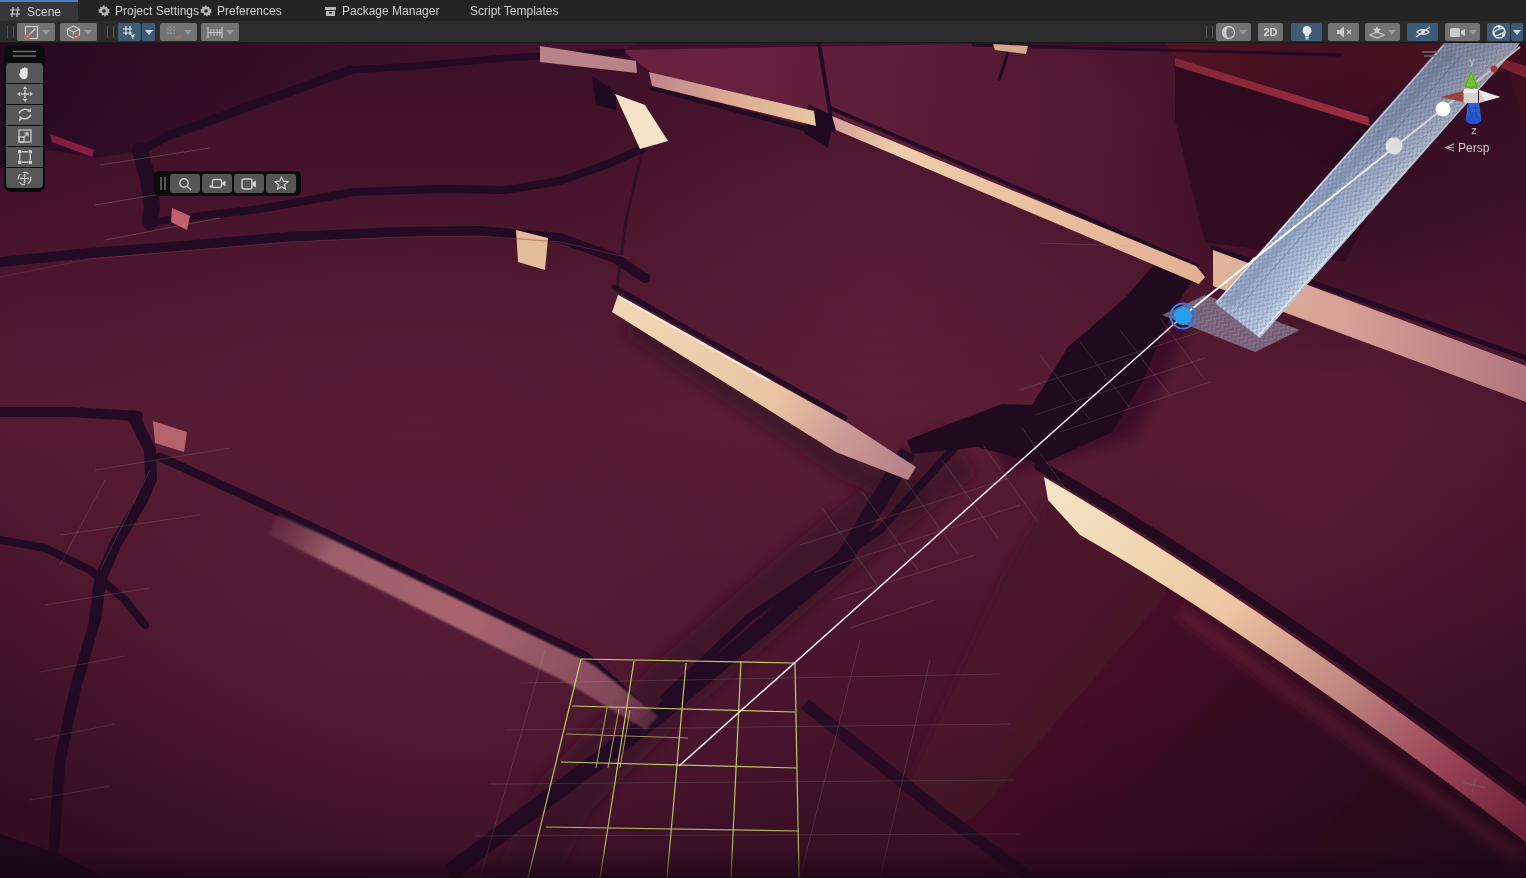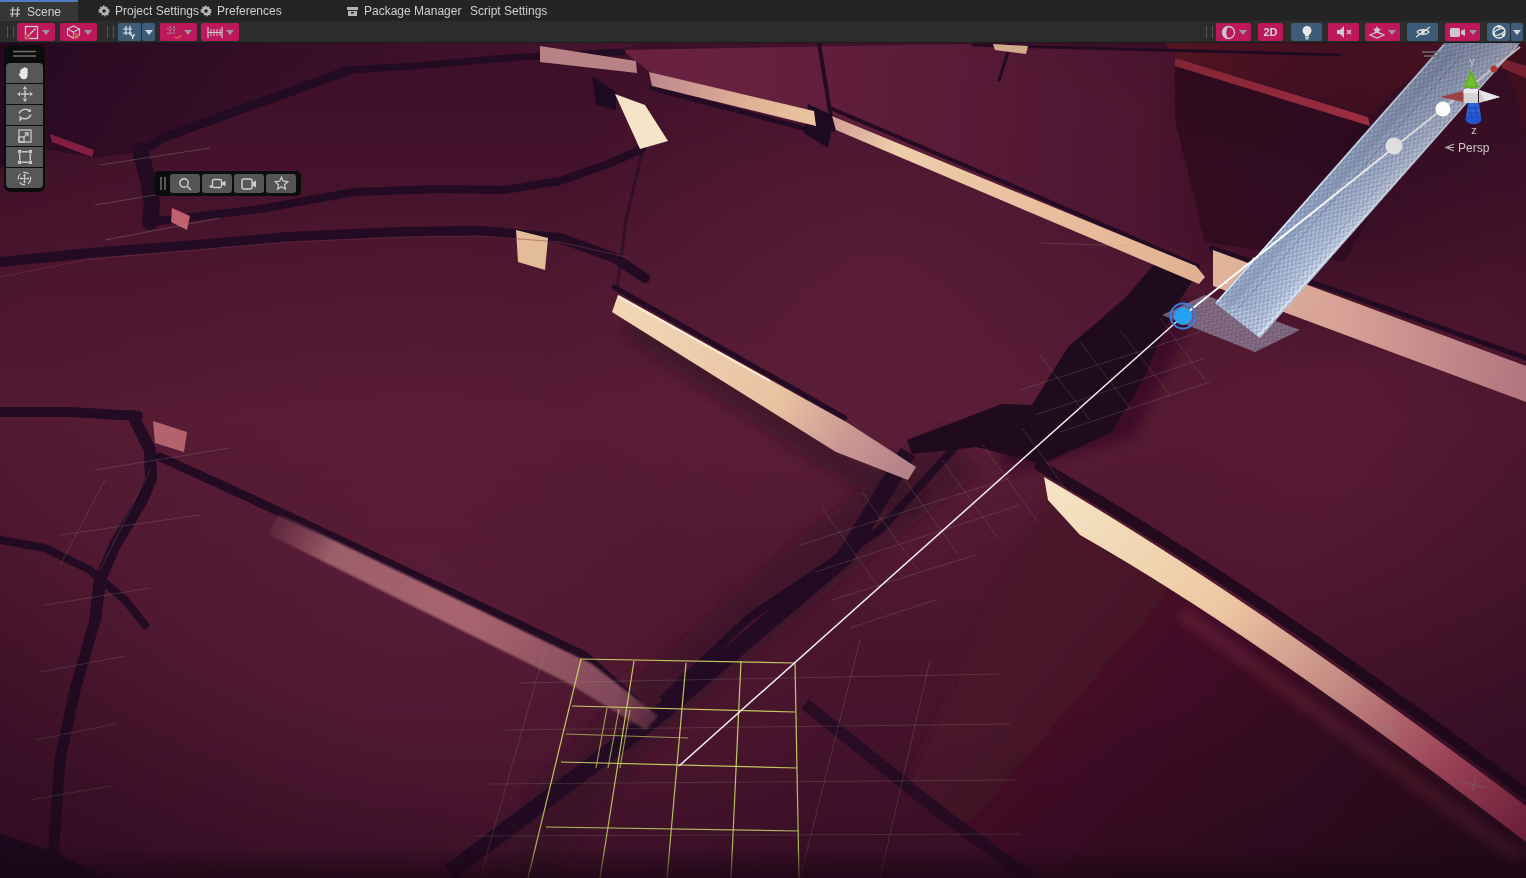--- a/index.html
+++ b/index.html
@@ -3,21 +3,21 @@
 <meta charset="utf-8">
 <style>
 html,body{margin:0;padding:0;width:1526px;height:878px;overflow:hidden;background:#000;
 font-family:"Liberation Sans",sans-serif;}
 #menubar{position:absolute;left:0;top:0;width:1526px;height:21px;background:#242424;padding-left:41px;}
 #menubar .tab{position:absolute;top:0;height:21px;display:flex;align-items:center;color:#cfcfcf;font-size:12px;}
 #tab-scene{left:0;width:78px;background:#373737;border-top:2px solid #4f7fc0;box-sizing:border-box;}
 #menubar svg{flex:0 0 auto;}
 #dots3{position:absolute;right:10px;top:4px;width:3px;height:13px;}
 #toolbar{position:absolute;left:0;top:21px;width:1526px;height:22px;background:#2c2c2c;border-bottom:1px solid #1a1a1a;box-sizing:border-box;}
-.tbtn{position:absolute;top:2px;height:18px;background:#be185d;border-radius:2px;display:flex;align-items:center;justify-content:center;}
+.tbtn{position:absolute;top:2px;height:18px;background:#737373;border-radius:2px;display:flex;align-items:center;justify-content:center;}
 .tbtn.blue{background:#3e5b78;}
 .handle{position:absolute;top:5px;width:5px;height:12px;border-left:1px solid #555;border-right:1px solid #555;}
 .dd{width:0;height:0;border-left:4px solid transparent;border-right:4px solid transparent;border-top:5px solid #999;}
 #scene{position:absolute;left:0;top:43px;width:1526px;height:835px;}
 #tools{position:absolute;left:4px;top:45px;width:41px;height:147px;background:#0c0c0c;border-radius:7px;}
 #tools .tb{position:absolute;left:2px;width:37px;height:20px;background:#575757;display:flex;align-items:center;justify-content:center;}
 #ftoolbar{position:absolute;left:154px;top:171px;width:147px;height:25px;background:#0c0c0c;border-radius:5px;}
 #ftoolbar .fb{position:absolute;top:3px;width:30px;height:19px;background:#555;border-radius:3px;display:flex;align-items:center;justify-content:center;}
 #gizmo{position:absolute;left:1421px;top:45px;width:110px;height:115px;}
 </style>
@@ -241,26 +241,26 @@
         <path d="M4 1L3 11M9 1L8 11M1 4h10M1 8h10" stroke="#cfcfcf" stroke-width="1.2" fill="none"></path>
       </svg>Scene</div>
  <div class="tab" style="left:98px"><svg width="12" height="12" viewBox="0 0 12 12" style="margin-right:5px">
         <path d="M6 0l1 2 2-.5.5 2L12 5l-1.5 1L12 7l-2 1.5.5 2-2.5-.5-1 2-1-2-2.5.5.5-2L0 7l1.5-1L0 5l2.5-1.5-.5-2L4 2z" fill="#b5b5b5"></path>
         <circle cx="6" cy="6" r="1.8" fill="#242424"></circle>
       </svg>Project Settings</div>
  <div class="tab" style="left:200px"><svg width="12" height="12" viewBox="0 0 12 12" style="margin-right:5px">
         <path d="M6 0l1 2 2-.5.5 2L12 5l-1.5 1L12 7l-2 1.5.5 2-2.5-.5-1 2-1-2-2.5.5.5-2L0 7l1.5-1L0 5l2.5-1.5-.5-2L4 2z" fill="#b5b5b5"></path>
         <circle cx="6" cy="6" r="1.8" fill="#242424"></circle>
       </svg>Preferences</div>
- <div class="tab" style="left:346px"><svg width="13" height="12" viewBox="0 0 13 12" style="margin-right:5px">
+ <div class="tab" style="left:324px"><svg width="13" height="12" viewBox="0 0 13 12" style="margin-right:5px">
         <rect x="1" y="2" width="11" height="3" fill="#b5b5b5"></rect>
         <rect x="2" y="6" width="9" height="5" fill="#b5b5b5"></rect>
         <rect x="5" y="7" width="3" height="1.5" fill="#242424"></rect>
       </svg>Package Manager</div>
- <div class="tab" style="left:470px">Script Settings</div>
+ <div class="tab" style="left:470px">Script Templates</div>
  <svg id="dots3" viewBox="0 0 3 13">
       <rect y="0" width="3" height="3" fill="#bbb"></rect>
       <rect y="5" width="3" height="3" fill="#bbb"></rect>
       <rect y="10" width="3" height="3" fill="#bbb"></rect>
     </svg>
 </div>
 <div id="toolbar">
  <div class="handle" style="left:7px"></div>
  <div class="tbtn" style="left:17px;width:38px">
       <svg width="17" height="15" viewBox="0 0 17 15">

